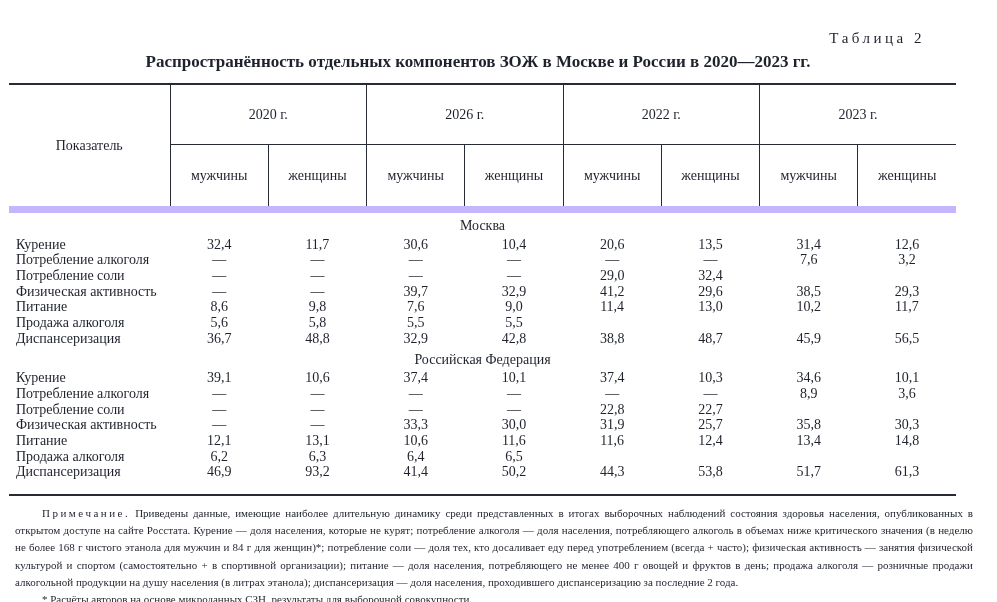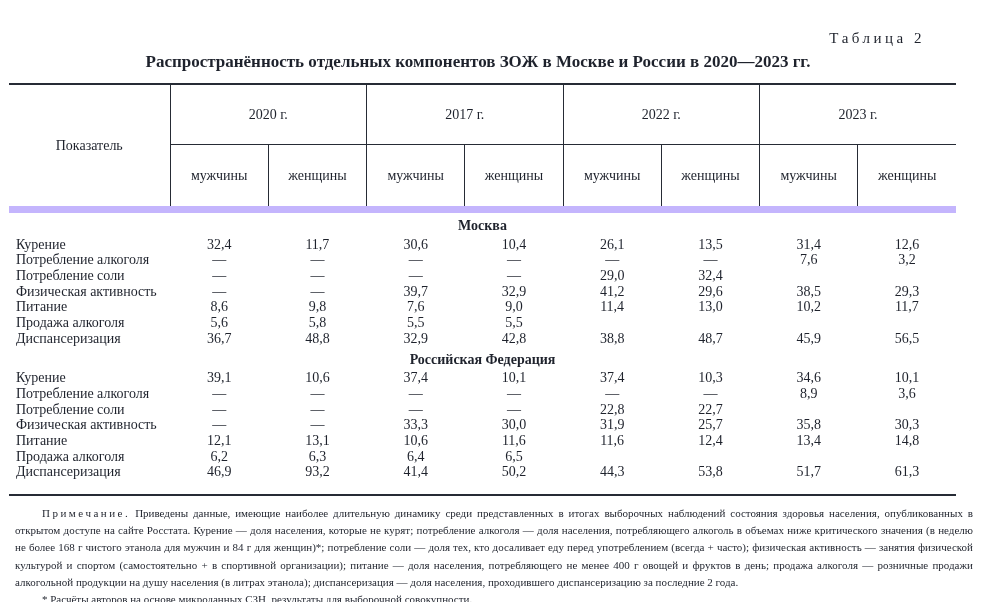--- a/index.html
+++ b/index.html
@@ -57,21 +57,21 @@
     height: 15.7px;
     line-height: 1.05;
     text-align: center;
     vertical-align: middle;
   }
   tbody td.indicator {
     text-align: left;
     padding-left: 7px;
   }
   tbody td.section-title {
-    font-weight: bold;
+    font-weight: normal;
     height: 21px;
     vertical-align: bottom;
     padding-bottom: 3px;
   }
   tbody:last-of-type tr:last-child td { padding-bottom: 13px; }
   .note {
     margin: 9px 4px 0 6px;
     font-size: 11px;
     line-height: 17.3px;
     text-align: justify;
@@ -93,21 +93,21 @@
 
   <table class="data-table" id="data-table">
     <colgroup>
       <col class="c-ind">
       <col span="8" class="c-val">
     </colgroup>
     <thead>
       <tr class="year-row">
         <th rowspan="2" class="indicator-header">Показатель</th>
         <th colspan="2" class="year-cell">2020 г.</th>
-        <th colspan="2" class="year-cell">2017 г.</th>
+        <th colspan="2" class="year-cell">2026 г.</th>
         <th colspan="2" class="year-cell">2022 г.</th>
         <th colspan="2" class="year-cell">2023 г.</th>
       </tr>
       <tr class="gender-row">
         <th>мужчины</th>
         <th>женщины</th>
         <th>мужчины</th>
         <th>женщины</th>
         <th>мужчины</th>
         <th>женщины</th>
@@ -118,21 +118,21 @@
   <tbody>
         <tr>
           <td colspan="9" class="section-title">Москва</td>
         </tr>
         <tr>
           <td class="indicator">Курение</td>
           <td class="val">32,4</td>
           <td class="val">11,7</td>
           <td class="val">30,6</td>
           <td class="val">10,4</td>
-          <td class="val">26,1</td>
+          <td class="val">20,6</td>
           <td class="val">13,5</td>
           <td class="val">31,4</td>
           <td class="val">12,6</td>
         </tr>
         <tr>
           <td class="indicator">Потребление алкоголя</td>
           <td class="val">—</td>
           <td class="val">—</td>
           <td class="val">—</td>
           <td class="val">—</td>

